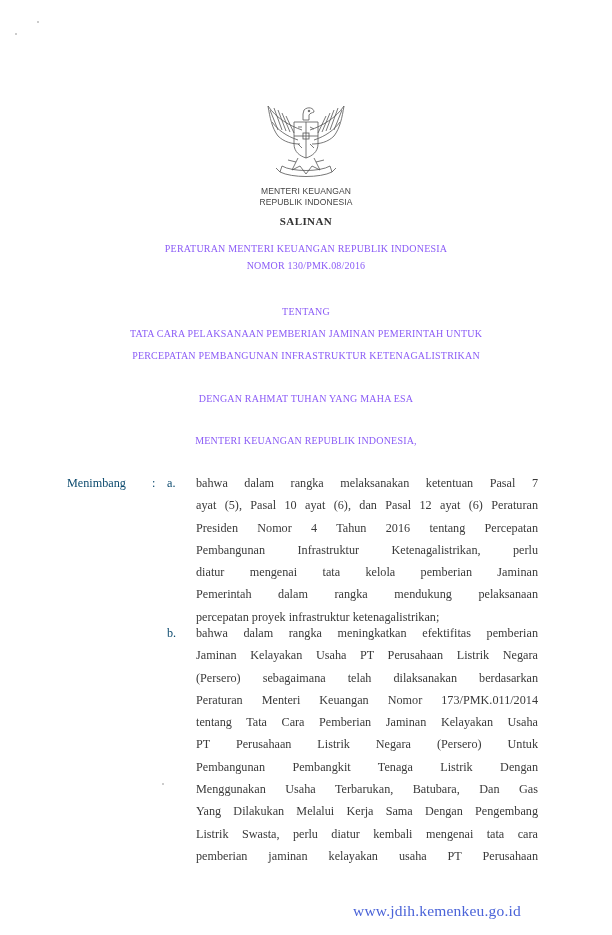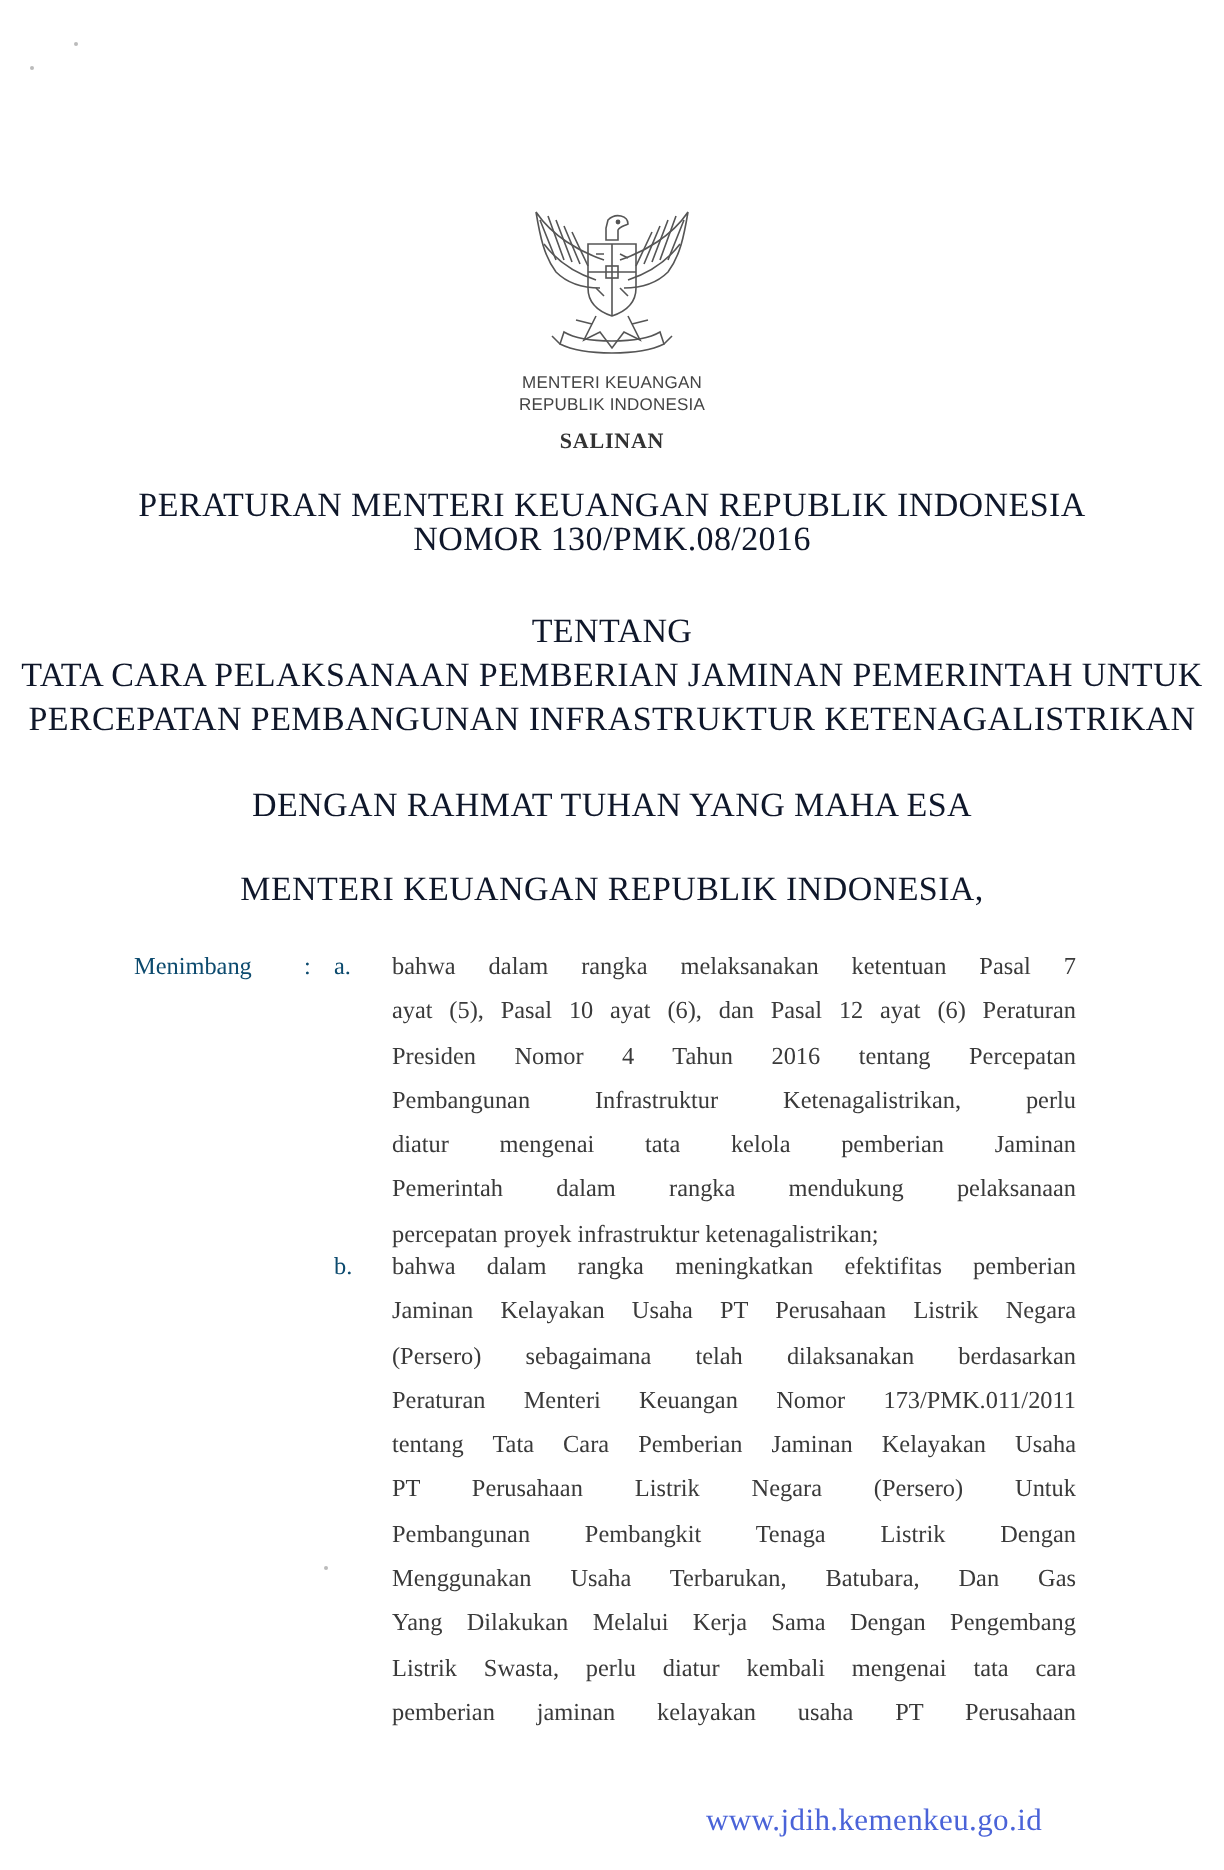--- a/index.html
+++ b/index.html
@@ -5,21 +5,21 @@
   html, body { margin: 0; padding: 0; background: #ffffff; }
   body { width: 612px; height: 935px; position: relative; overflow: hidden;
          font-family: "DejaVu Serif", "Liberation Serif", serif; color: #3a3a3a; }
   .speck { position: absolute; width: 2px; height: 2px; background: #bbb; border-radius: 1px; }
   .emblem { position: absolute; left: 262px; top: 100px; width: 88px; height: 84px; }
   .ministry { position: absolute; left: 0; width: 612px; text-align: center;
               font-family: "Liberation Sans", sans-serif; font-size: 8.5px; color: #444; letter-spacing: 0.1px; }
   .salinan { position: absolute; left: 0; top: 215px; width: 612px; text-align: center;
              font-family: "Liberation Serif", serif; font-weight: bold; font-size: 11px; color: #333; letter-spacing: 0.4px; }
   .center-line { position: absolute; left: 0; width: 612px; text-align: center;
-                 font-family: "Liberation Serif", serif; font-size: 17px; color: #0f172a; letter-spacing: 0.2px; white-space: nowrap; }
+                 font-family: "Liberation Serif", serif; font-size: 10px; color: #8b5cf6; letter-spacing: 0.2px; white-space: nowrap; }
   .label { position: absolute; font-family: "Liberation Serif", serif; font-size: 12.2px; color: #0c4a6e; }
   .para { position: absolute; left: 196px; width: 342px; font-family: "Liberation Serif", serif;
           font-size: 12.2px; line-height: 22.3px; color: #3a3a3a; }
   .para .ln { display: block; text-align: justify; text-align-last: justify; height: 22.3px; white-space: nowrap; }
   .para .ln.last { text-align-last: left; }
   .footer-link { position: absolute; left: 353px; top: 902px; font-family: "Liberation Serif", serif;
                  font-size: 15.5px; color: #4a63d8; text-decoration: none; letter-spacing: 0.2px; }
 </style>
 </head>
 <body>
@@ -78,21 +78,21 @@
   <span class="ln">diatur mengenai tata kelola pemberian Jaminan</span>
   <span class="ln">Pemerintah dalam rangka mendukung pelaksanaan</span>
   <span class="ln last">percepatan proyek infrastruktur ketenagalistrikan;</span>
 </div>
 
 <div class="label" style="left:167px;top:626px;">b.</div>
 <div class="para" style="top:622px;">
   <span class="ln">bahwa dalam rangka meningkatkan efektifitas pemberian</span>
   <span class="ln">Jaminan Kelayakan Usaha PT Perusahaan Listrik Negara</span>
   <span class="ln">(Persero) sebagaimana telah dilaksanakan berdasarkan</span>
-  <span class="ln">Peraturan Menteri Keuangan Nomor 173/PMK.011/2011</span>
+  <span class="ln">Peraturan Menteri Keuangan Nomor 173/PMK.011/2014</span>
   <span class="ln">tentang Tata Cara Pemberian Jaminan Kelayakan Usaha</span>
   <span class="ln">PT Perusahaan Listrik Negara (Persero) Untuk</span>
   <span class="ln">Pembangunan Pembangkit Tenaga Listrik Dengan</span>
   <span class="ln">Menggunakan Usaha Terbarukan, Batubara, Dan Gas</span>
   <span class="ln">Yang Dilakukan Melalui Kerja Sama Dengan Pengembang</span>
   <span class="ln">Listrik Swasta, perlu diatur kembali mengenai tata cara</span>
   <span class="ln">pemberian jaminan kelayakan usaha PT Perusahaan</span>
 </div>
 
 <div class="speck" style="left:162px;top:783px;"></div>

